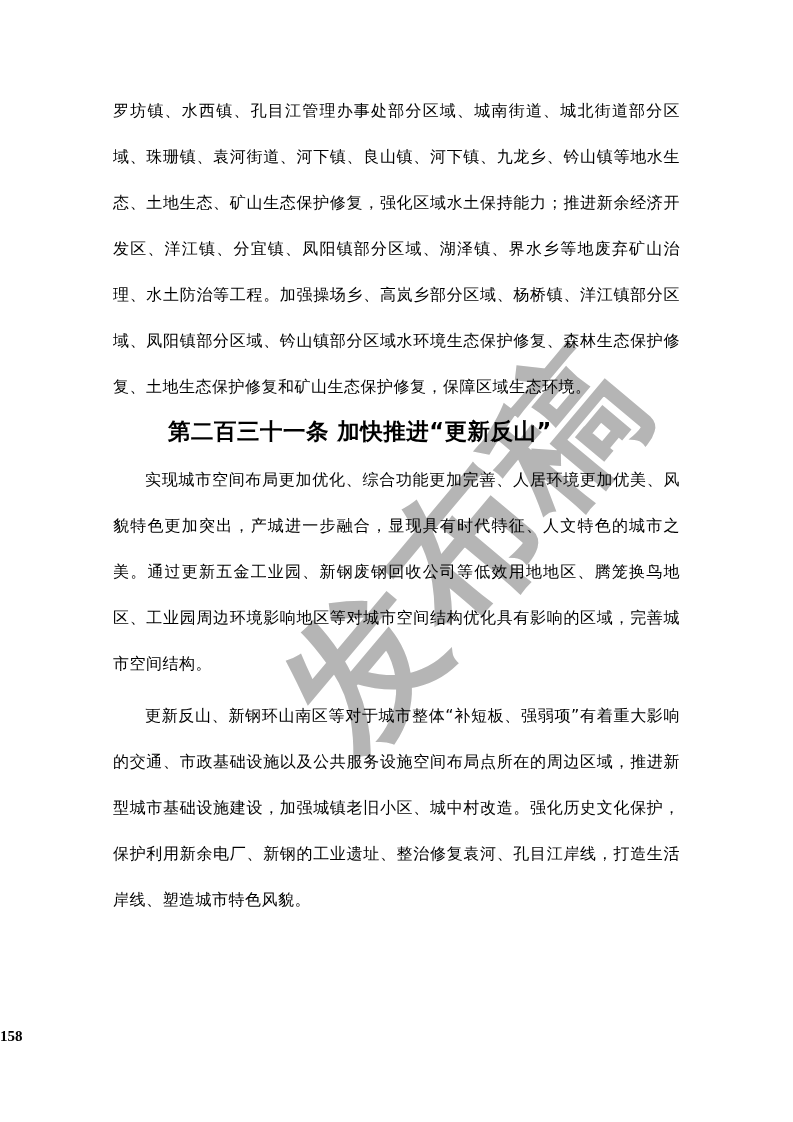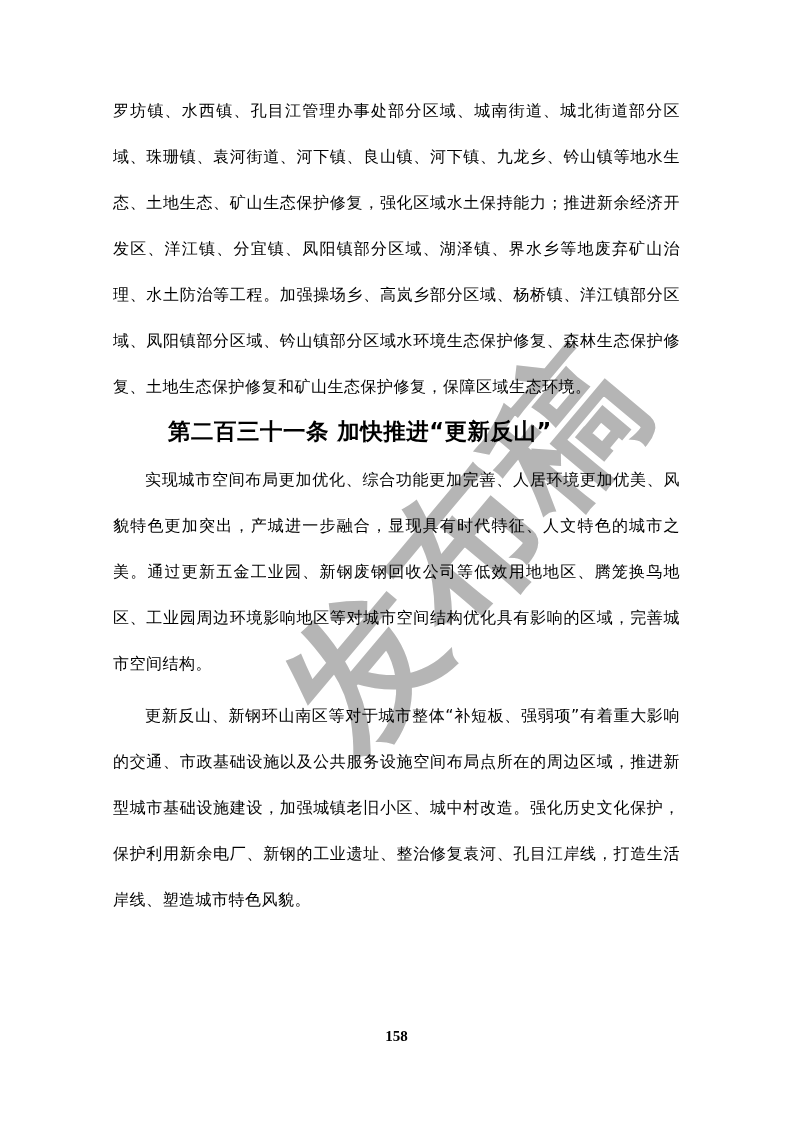--- a/index.html
+++ b/index.html
@@ -58,21 +58,21 @@
     line-height: 37.5px;
     letter-spacing: 0.5px;
     margin: 3px 0 5px 0;
     text-indent: 55px;
   }
   .page-footer {
     position: absolute;
     left: 0;
     top: 1026px;
     width: 100%;
-    text-align: center;
+    text-align: left;
     z-index: 2;
   }
   .page-number {
     font-family: "Liberation Serif", "DejaVu Serif", serif;
     font-weight: bold;
     font-size: 15px;
     color: #000000;
   }
 </style>
 </head>

